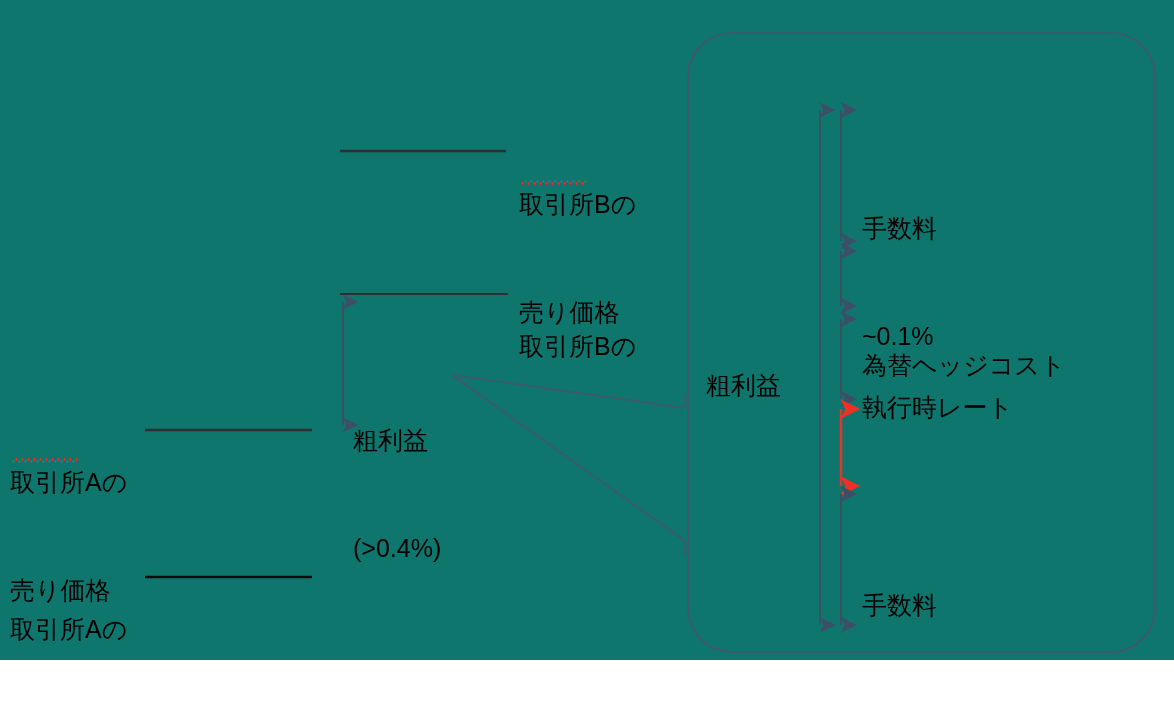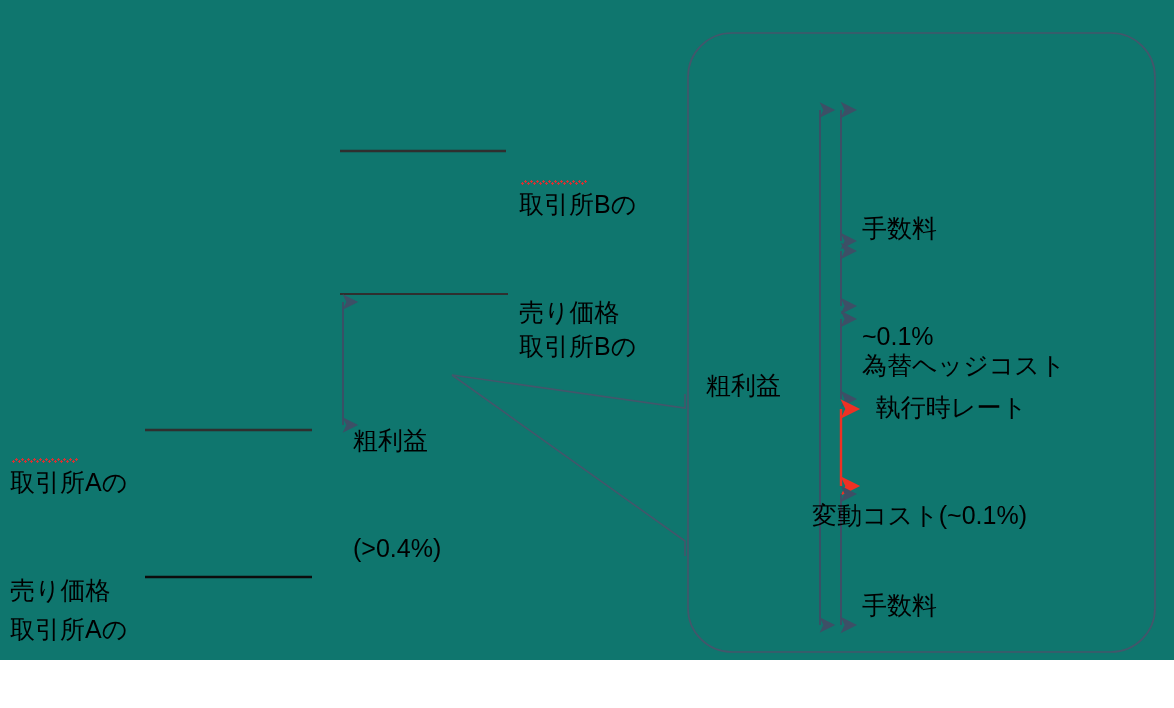--- a/index.html
+++ b/index.html
@@ -125,23 +125,22 @@
 
   <div class="lbl" style="left:862px; top:138px;">
     <div>手数料</div>
     <div>~0.1%</div>
   </div>
 
   <div class="lbl" style="left:862px; top:275px;">
     <div>為替ヘッジコスト</div>
   </div>
 
-  <div class="lbl" style="left:812px; top:317px;text-align:right;">
+  <div class="lbl" style="left:862px; top:317px;">
     <div>執行時レート</div>
-    <div>変動コスト(~0.1%)</div>
   </div>
 
 
   <div class="lbl" style="left:862px; top:515px;">
     <div>手数料</div>
     <div>~0.1%</div>
   </div>
 
 </div>
 

